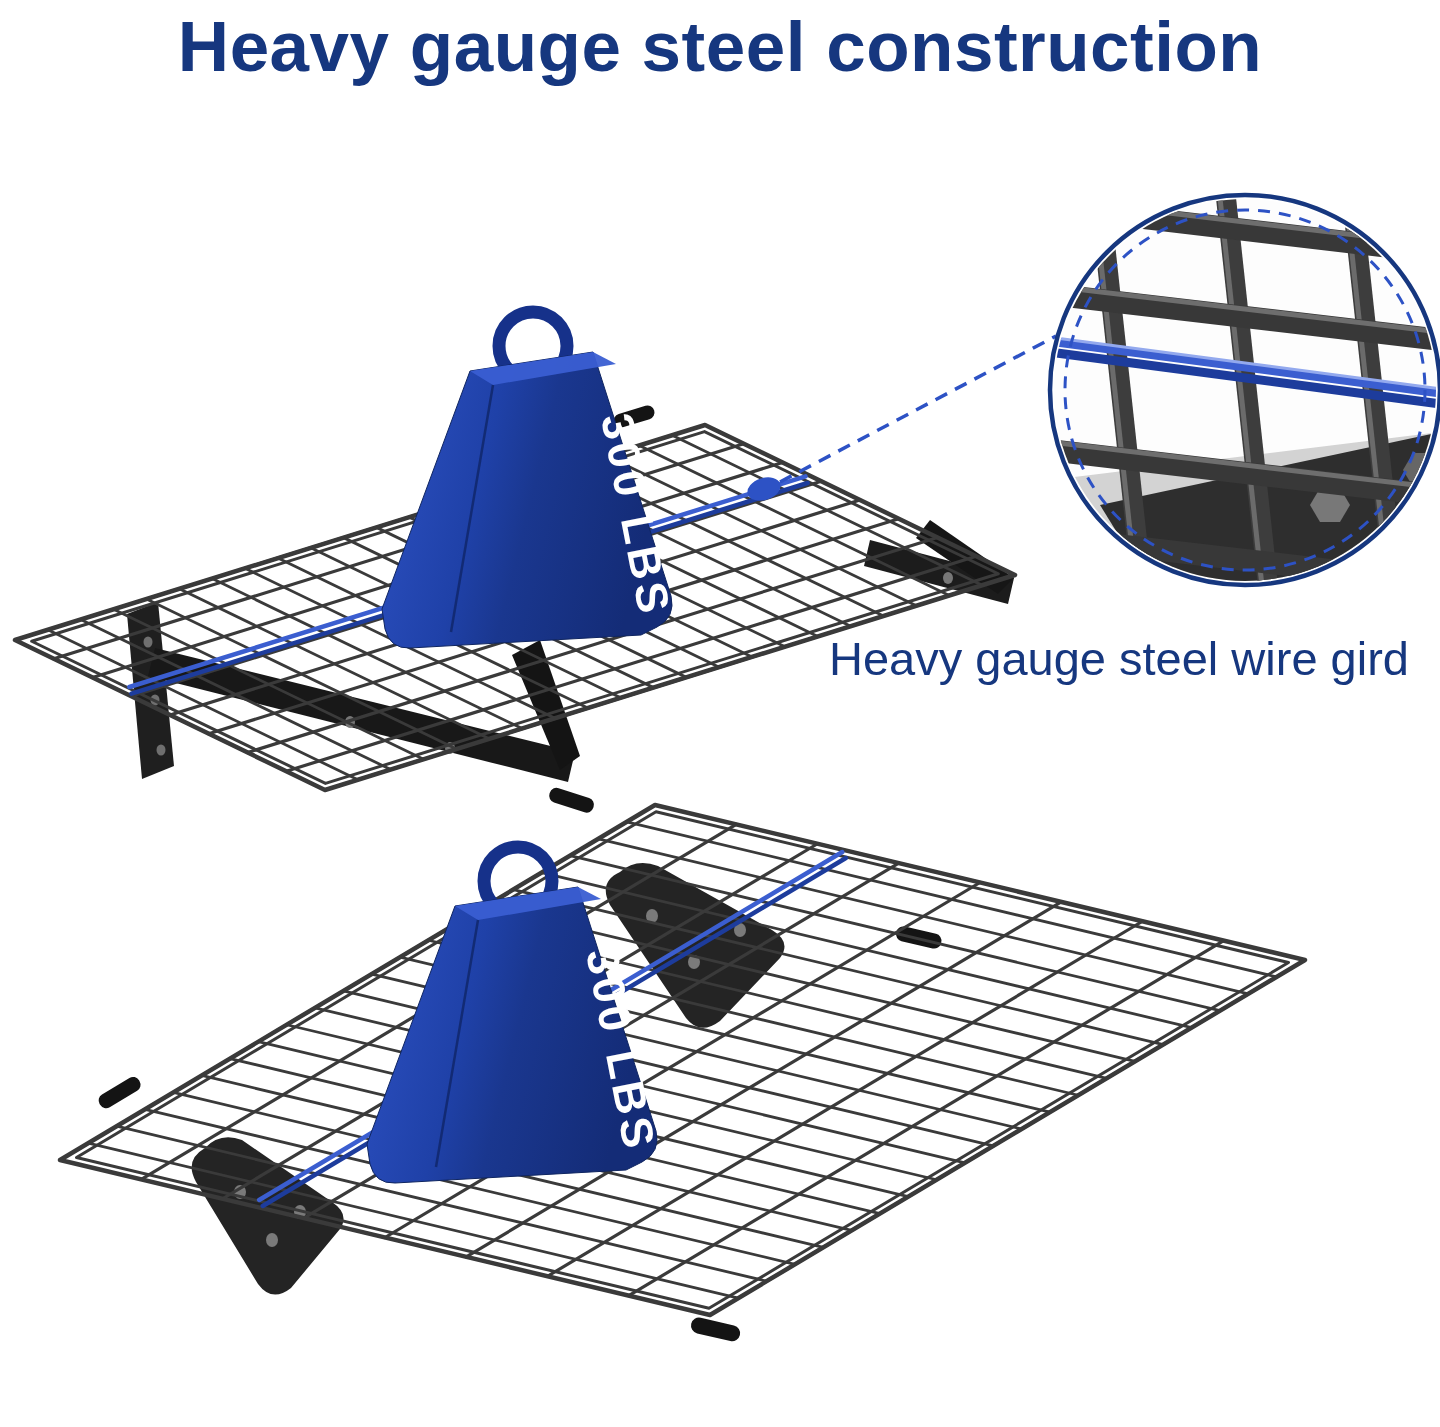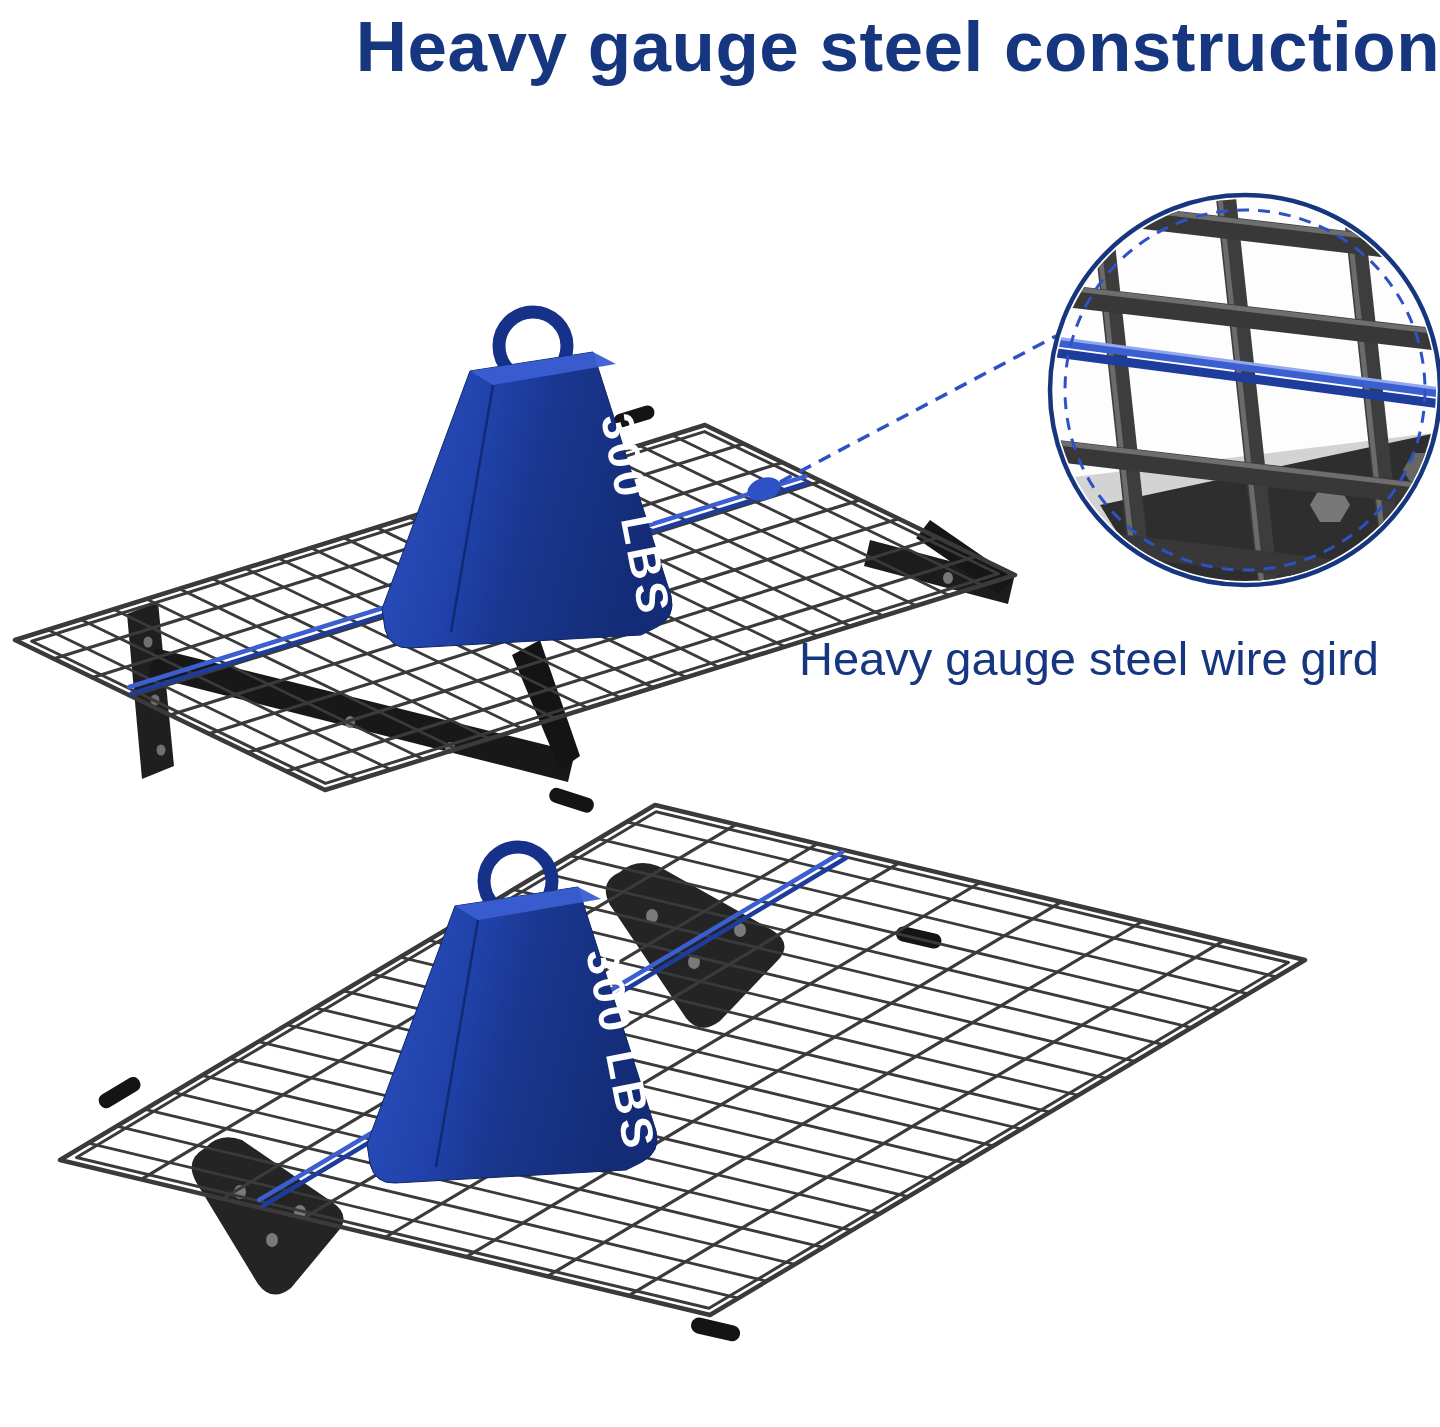--- a/index.html
+++ b/index.html
@@ -2,29 +2,29 @@
 <html><head>
 <meta charset="utf-8">
 <style>
   *{margin:0;padding:0;box-sizing:border-box;}
   html,body{background:#ffffff;}
   .page{
     position:relative;width:1440px;height:1427px;background:#ffffff;overflow:hidden;
     font-family:"Liberation Sans","DejaVu Sans",sans-serif;
   }
   .title{
-    position:absolute;top:6px;left:0;width:100%;text-align:right;
+    position:absolute;top:6px;left:0;width:100%;text-align:center;
     font-size:71px;font-weight:800;letter-spacing:.5px;white-space:nowrap;
   }
   .subtitle{
     position:absolute;top:102px;left:0;width:100%;text-align:center;
     font-size:38px;font-weight:700;white-space:nowrap;
   }
   .callout-label{
-    position:absolute;left:799px;top:631px;font-size:47px;font-weight:400;white-space:nowrap;
+    position:absolute;left:829px;top:631px;font-size:47px;font-weight:400;white-space:nowrap;
   }
   .scene{position:absolute;left:0;top:0;}
   .weight-text{
     font-family:"Liberation Sans","DejaVu Sans",sans-serif;
     font-size:45px;font-weight:600;fill:#ffffff;letter-spacing:4px;
   }
 </style>
 </head>
 <body>
 

